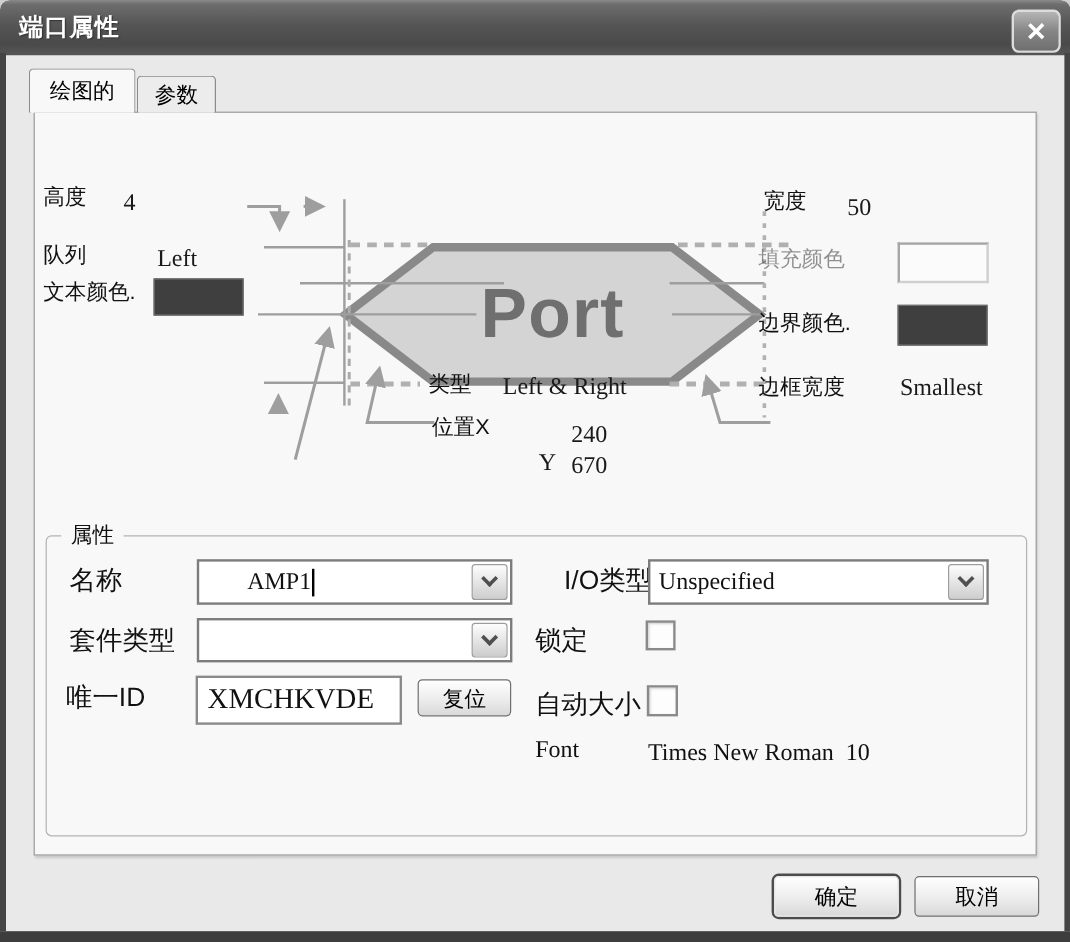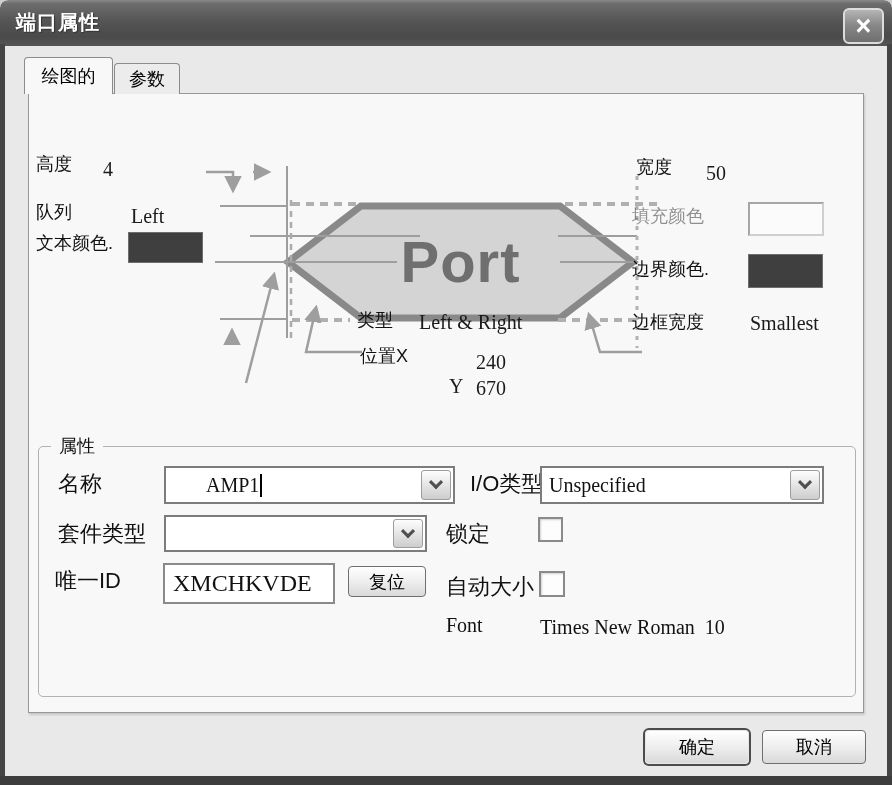--- a/index.html
+++ b/index.html
@@ -198,21 +198,21 @@
   <div class="lbl" style="left:360px;top:344px;">位置X</div>
   <div class="val" style="left:476px;top:351px;">240</div>
   <div class="val" style="left:449px;top:375px;">Y</div>
   <div class="val" style="left:476px;top:377px;">670</div>
 
   <div class="group">
     <div class="group-legend">属性</div>
   </div>
 
   <div class="field-label" style="left:58px;top:469px;">名称</div>
-  <div class="combo" style="left:164px;top:466px;width:291px;height:38px;padding-left:40px;">
+  <div class="combo" style="left:164px;top:466px;width:263px;height:38px;padding-left:40px;">
     <span>AMP1</span>
       <span class="caret"></span>
     <div class="combo-arrow">
       <div class="chev"></div>
     </div>
   </div>
 
   <div class="field-label" style="left:470px;top:469px;">I/O类型</div>
   <div class="combo" style="left:540px;top:466px;width:284px;height:38px;">
     <span>Unspecified</span>

